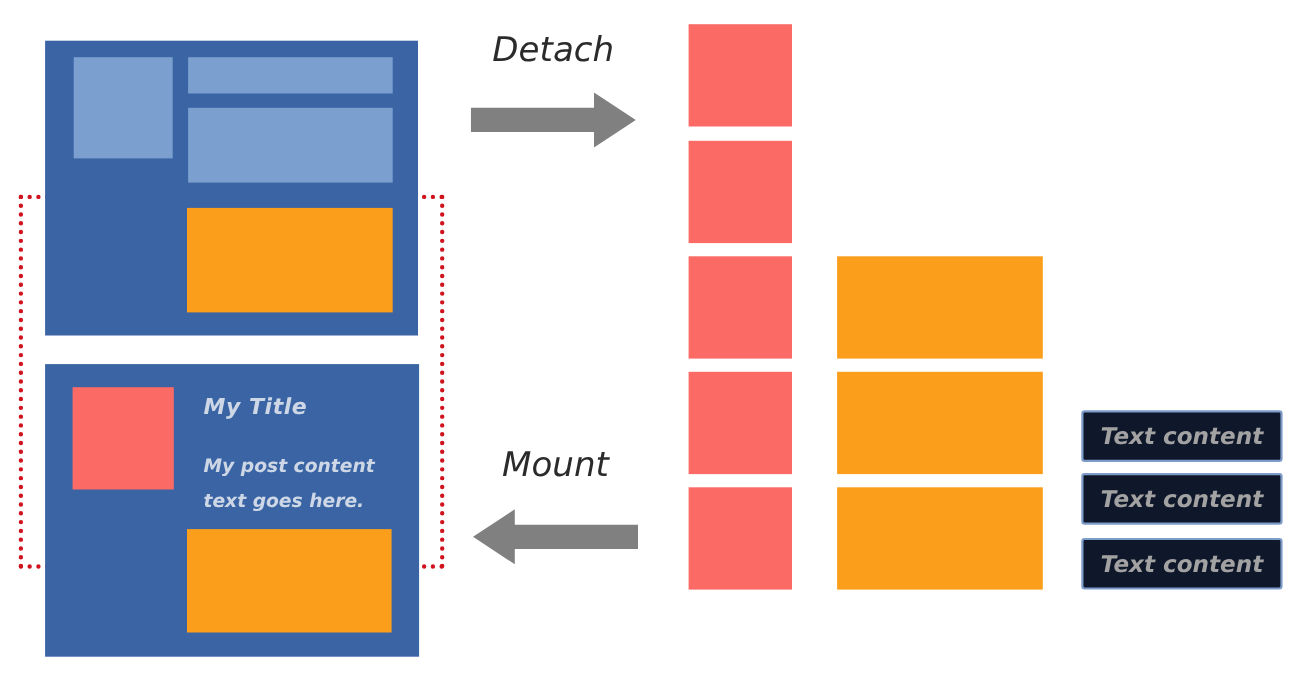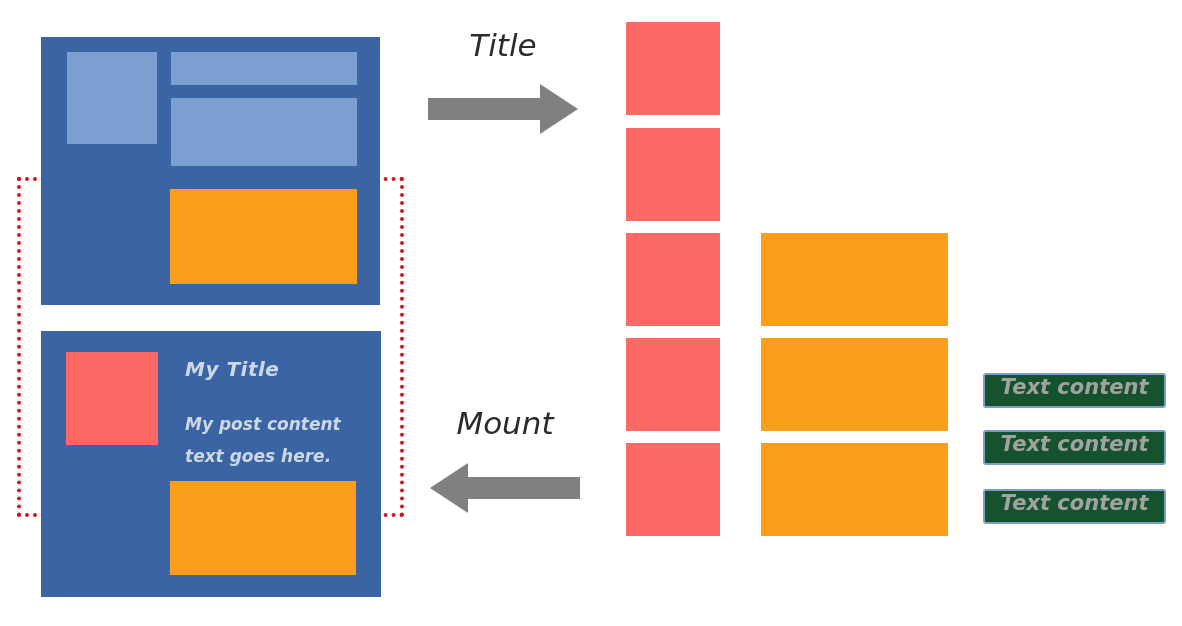--- a/index.html
+++ b/index.html
@@ -76,25 +76,25 @@
   .rcol { left: 626px; width: 94px; height: 93px; }
   .r1 { top: 22px; }  .r2 { top: 128px; } .r3 { top: 233px; }
   .r4 { top: 338px; } .r5 { top: 443px; }
 
   
   .ocol { left: 761px; width: 187px; height: 93px; }
   .o1 { top: 233px; } .o2 { top: 338px; } .o3 { top: 443px; }
 
   
   .textbox {
-    left: 983px; width: 183px; height: 35px;
-    background: #14532d;
+    left: 983px; width: 183px; height: 47px;
+    background: #0f172a;
     border: 2px solid var(--textbox-border);
     border-radius: 3px;
-    display: flex; justify-content: center;
+    display: flex; align-items: center; justify-content: center;
     font-size: 21px; font-weight: bold; font-style: italic;
     color: var(--textbox-text);
   }
   .tb1 { top: 373px; } .tb2 { top: 430px; } .tb3 { top: 489px; }
 </style>
 </head>
 <body>
 
 <div class="canvas">
 
@@ -107,21 +107,21 @@
     <div class="orange ob-top"></div>
   </div>
 
   <div class="abs page page-bottom">
     <div class="red rs-post"></div>
     <div class="post-title">My Title</div>
     <div class="post-body">My post content text goes here.</div>
     <div class="orange ob-bottom"></div>
   </div>
 
-  <div class="abs flow-label detach-label">Title</div>
+  <div class="abs flow-label detach-label">Detach</div>
   <svg class="abs arrow arrow-detach" width="150" height="50" viewBox="0 0 150 50" aria-hidden="true">
     <polygon points="0,14 112,14 112,0 150,25 112,50 112,36 0,36"></polygon>
   </svg>
 
   <div class="abs flow-label mount-label">Mount</div>
   <svg class="abs arrow arrow-mount" width="150" height="50" viewBox="0 0 150 50" aria-hidden="true">
     <polygon points="150,14 38,14 38,0 0,25 38,50 38,36 150,36"></polygon>
   </svg>
 
   <div class="abs red rcol r1"></div>

